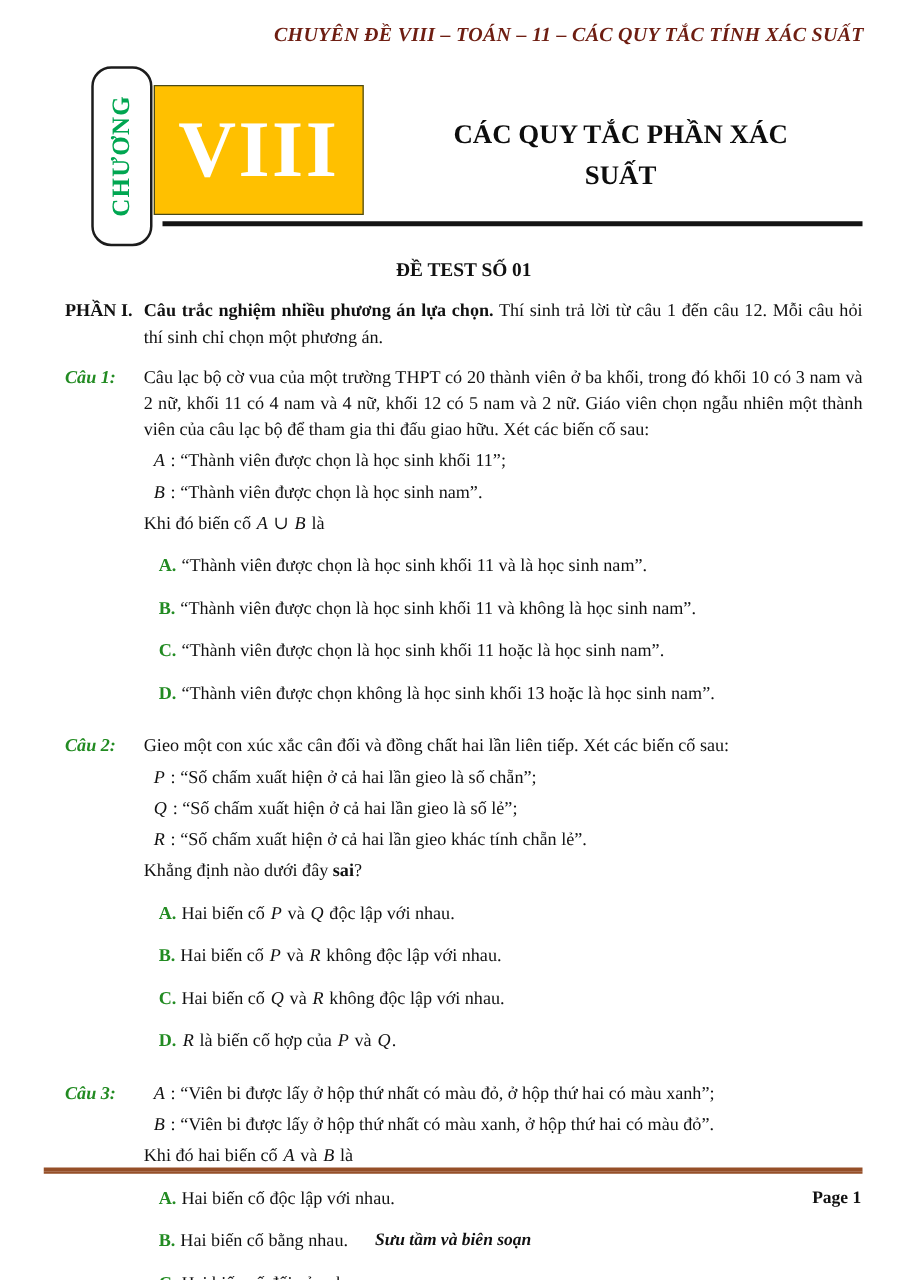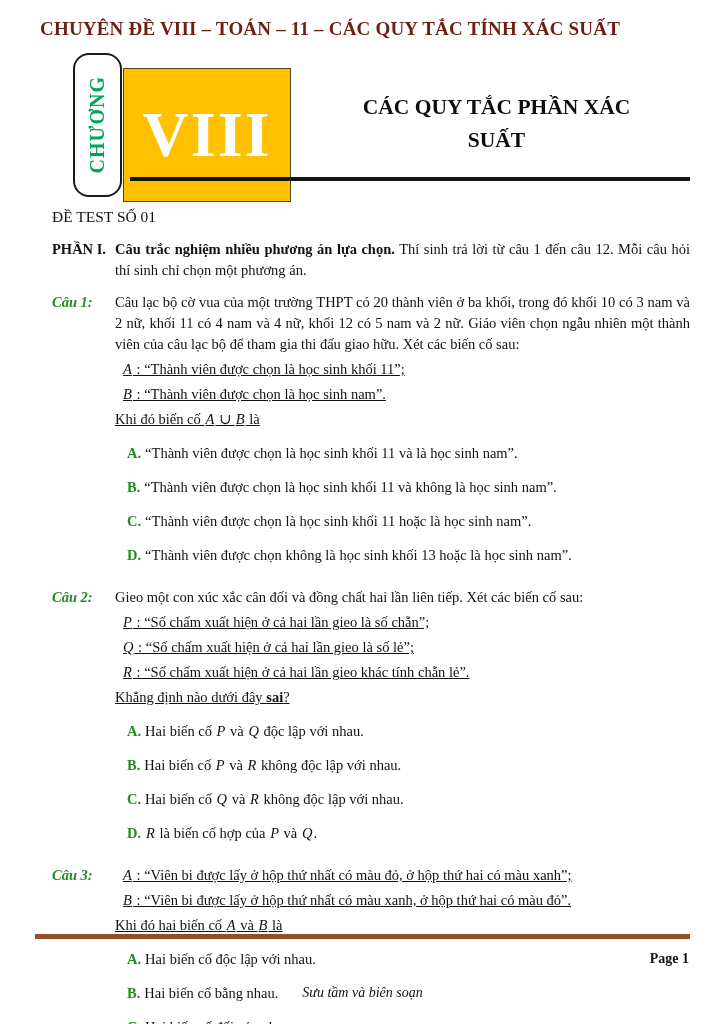--- a/index.html
+++ b/index.html
@@ -13,79 +13,79 @@
   *{box-sizing:border-box;}
   html,body{margin:0;padding:0;}
   body{
     width:725px;height:1024px;position:relative;background:#ffffff;
     font-family:"Liberation Serif","DejaVu Serif",serif;
     color:var(--ink);font-size:14.5px;line-height:21px;overflow:hidden;
   }
   
   .doc-header{
     position:absolute;top:18px;left:40px;right:34px;
-    text-align:left;font-weight:bold;
-    font-size:19px;color:var(--header-maroon);letter-spacing:.2px;
+    text-align:right;font-weight:bold;font-style:italic;
+    font-size:16px;color:var(--header-maroon);letter-spacing:.2px;
   }
   
   .banner{position:absolute;top:53px;left:73px;right:35px;height:146px;}
   .chapter-pill{
     position:absolute;left:0;top:0;width:49px;height:144px;
     border:2px solid #1c1c1c;border-radius:16px;
     display:flex;align-items:center;justify-content:center;background:#fff;
   }
   .chapter-pill .vert{
     writing-mode:vertical-rl;transform:rotate(180deg);
     font-weight:bold;font-size:20px;letter-spacing:1px;
     color:var(--chapter-green);
   }
   .chapter-box{
-    position:absolute;left:50px;top:15px;width:168px;height:134px;
+    position:absolute;left:50px;top:15px;width:168px;height:104px;
     background:var(--box-yellow);border:1px solid #4a4a1a;
     display:flex;align-items:center;justify-content:center;
   }
   .chapter-box .numeral{
     color:#ffffff;font-weight:bold;font-size:64px;line-height:1;
     letter-spacing:2px;
   }
   .banner-title{
     position:absolute;left:230px;right:0;top:38px;text-align:center;
     font-weight:bold;font-size:21.5px;line-height:33px;color:#0d0d0d;
   }
   .banner-rule{
     position:absolute;left:57px;right:0;top:124px;height:4px;background:#141414;
   }
   
   .content{position:absolute;top:206px;left:52px;right:35px;}
-  .test-title{text-align:left;font-weight:normal;font-size:15.5px;margin:0 0 12px 0;}
+  .test-title{text-align:center;font-weight:bold;font-size:15.5px;margin:0 0 12px 0;}
   .part{display:flex;margin:0 0 11px 0;}
   .part-label{flex:none;width:63px;font-weight:bold;}
   .part-text{flex:1;text-align:justify;}
   .part-text .lead{font-weight:bold;}
   .question{display:flex;margin:0 0 9px 0;}
   .q-label{flex:none;width:63px;font-weight:bold;color:var(--accent-green);font-style:italic;}
   .q-body{flex:1;min-width:0;}
   .q-body p{margin:12px;}
   .stem{text-align:justify;margin:0 0 4px 0 !important;}
-  .subline{margin:0 0 4px 0 !important;text-decoration:underline;}
+  .subline{margin:0 0 4px 0 !important;}
   .subline.ind{padding-left:7px;}
   .option{line-height:22px;}
   .letter{font-weight:bold;color:var(--accent-green);padding-right:4px;}
   .s-v{font-style:italic;padding:0 1px;}
   .s-b{font-weight:bold;}
   
   .footer-rule{
     position:absolute;left:35px;right:35px;top:934px;height:2px;
     border-top:3px solid var(--rule-brown);border-bottom:2px solid var(--rule-brown);
     background:#fff;
   }
   .page-num{position:absolute;top:948px;right:36px;font-weight:bold;font-size:14px;margin-left:24px;}
   .credit{
     position:absolute;top:982px;left:0;right:0;text-align:center;
-    font-weight:normal;font-style:italic;font-size:14px;
+    font-weight:bold;font-style:italic;font-size:14px;
   }
 </style>
 </head>
 <body>
 
 <div class="doc-header">CHUYÊN ĐỀ VIII – TOÁN – 11  – CÁC QUY TẮC TÍNH XÁC SUẤT</div>
 
 <div class="banner">
   <div class="chapter-pill">
     <span class="vert">CHƯƠNG</span>

